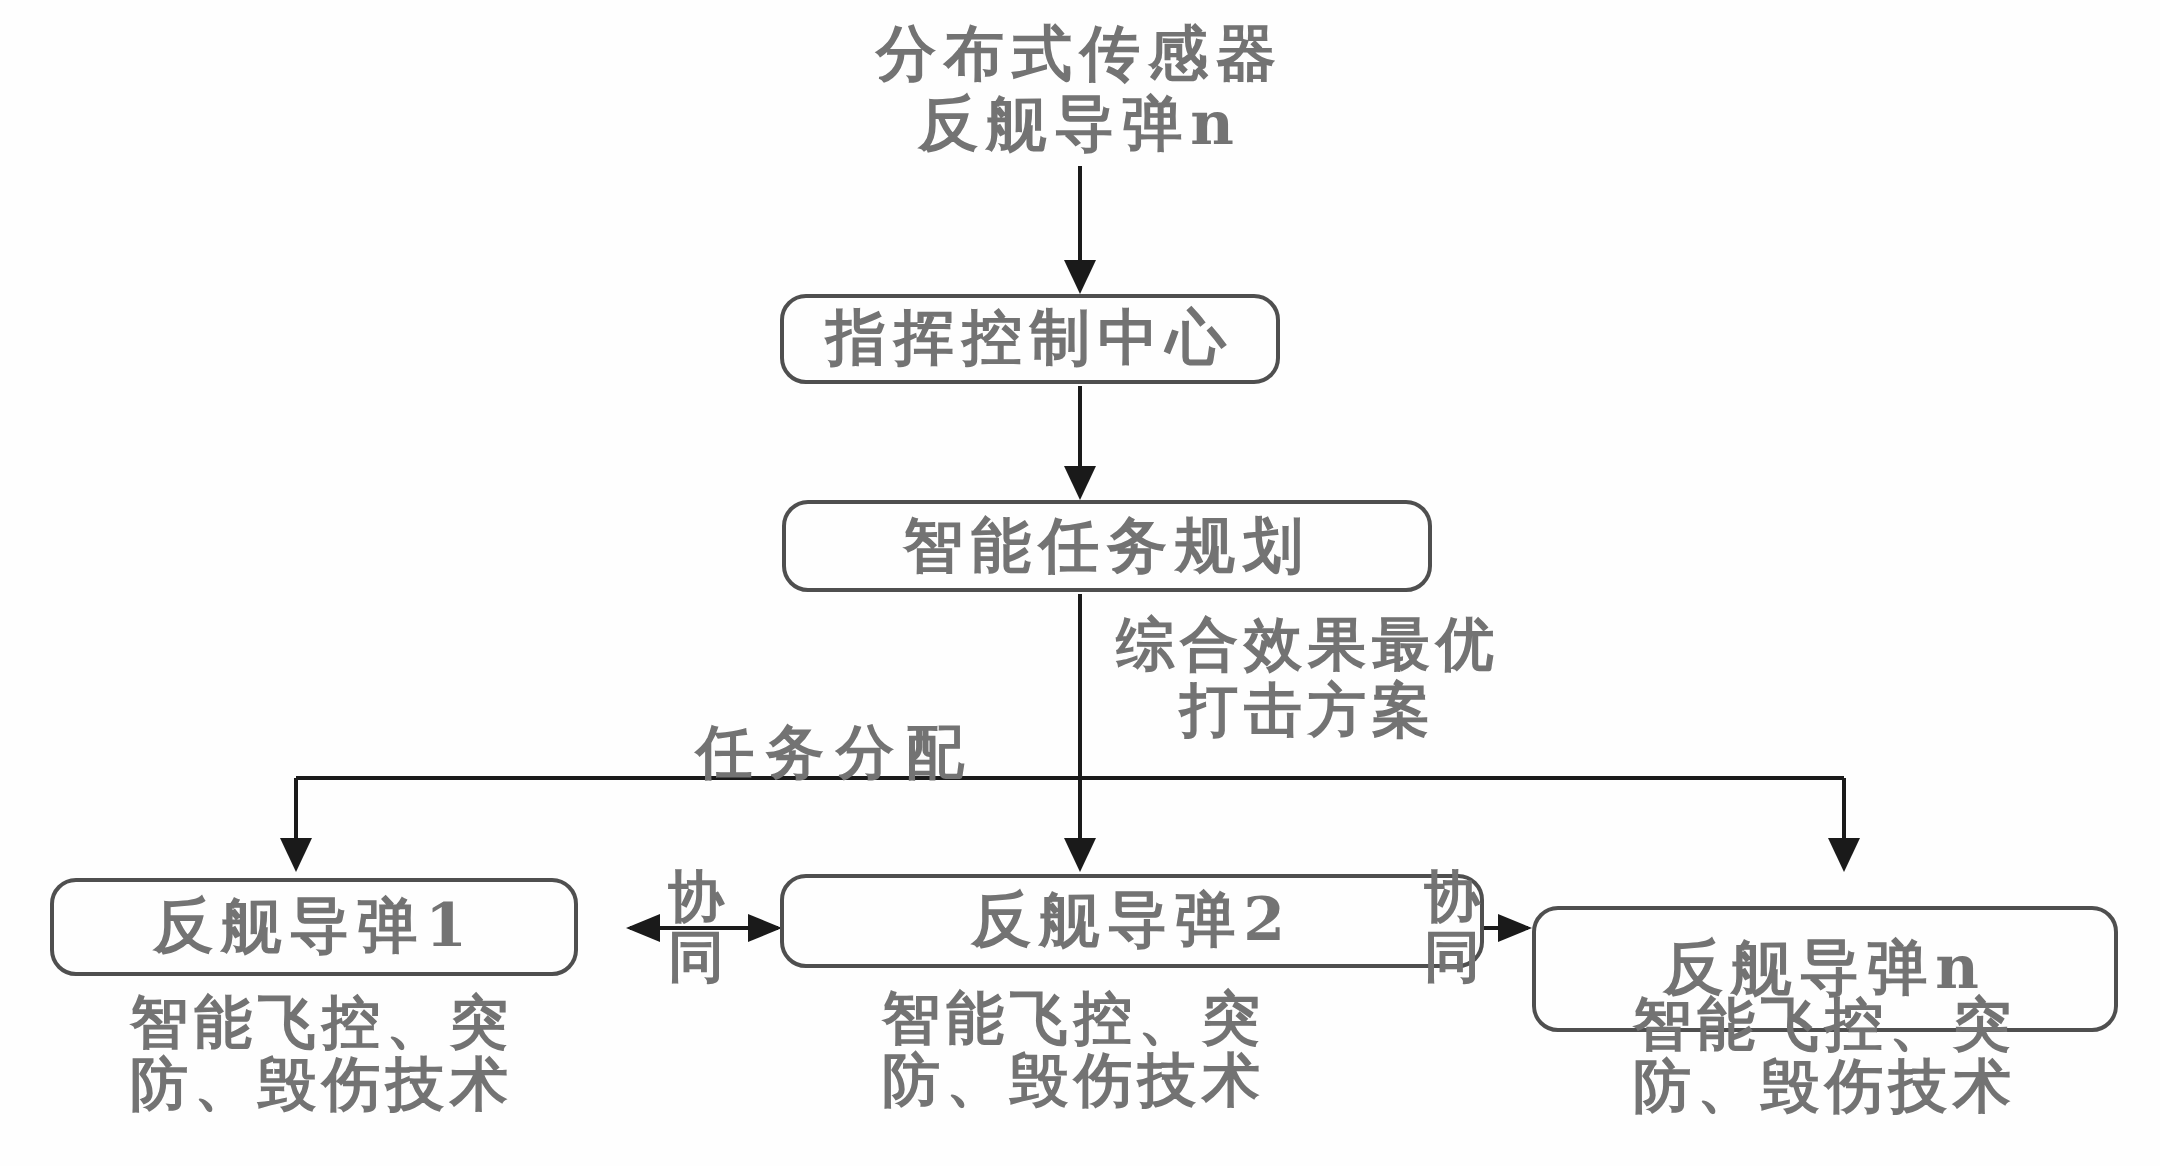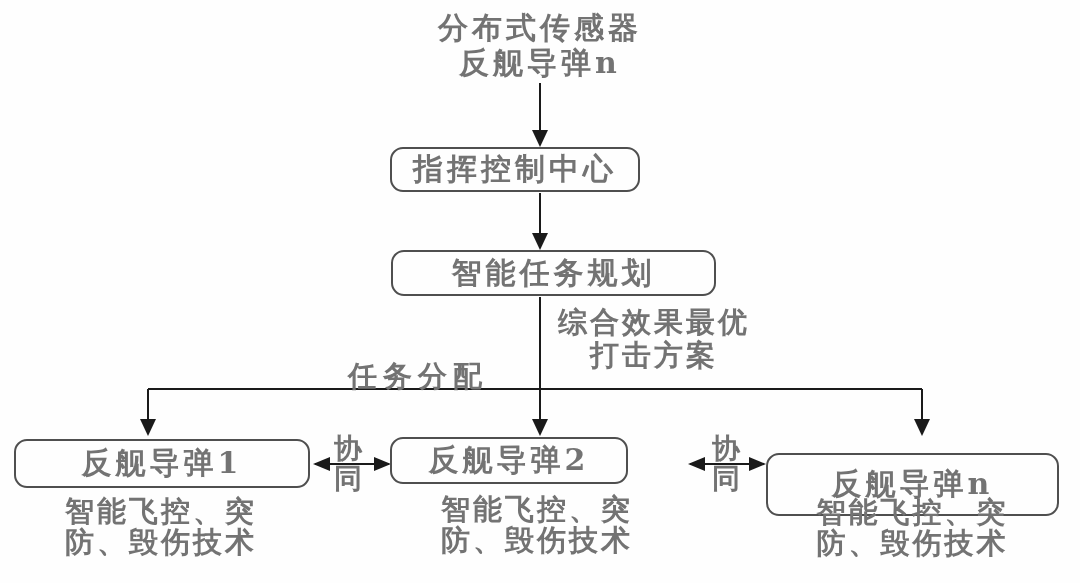--- a/index.html
+++ b/index.html
@@ -44,22 +44,22 @@
     border-radius: 13px;
     background: #fefefe;
     display: flex;
     align-items: center;
     justify-content: center;
     font-size: 30px;
     letter-spacing: 4px;
   }
   .box-command  { left: 390px; top: 147px; width: 250px; height: 45px; }
   .box-planning { left: 391px; top: 250px; width: 325px; height: 46px; }
-  .box-m1 { left: 14px;  top: 439px; width: 296px; height: 49px; }
-  .box-m2 { left: 390px; top: 437px; width: 238px; height: 47px; }
+  .box-m1 { left: 25px;  top: 439px; width: 264px; height: 49px; }
+  .box-m2 { left: 390px; top: 437px; width: 352px; height: 47px; }
   .box-mn { left: 766px; top: 453px; width: 293px; height: 63px; text-align: center; }
   .strike-label {
     left: 540px;
     top: 306px;
     width: 228px;
     font-size: 29px;
     line-height: 33px;
     letter-spacing: 3px;
   }
   .task-label {

